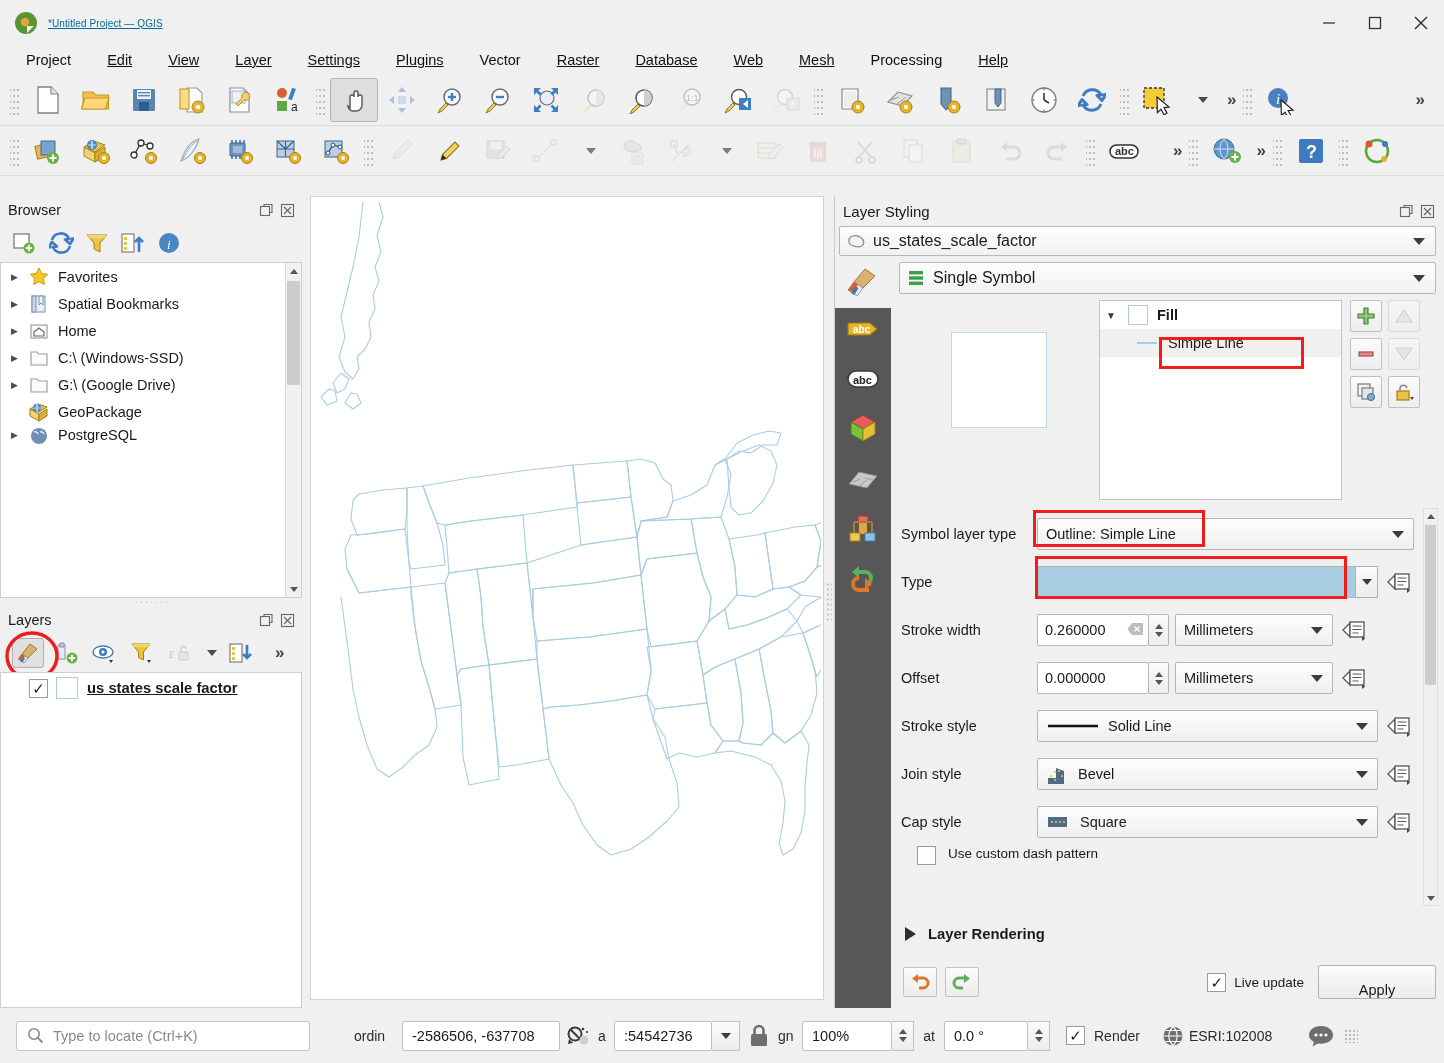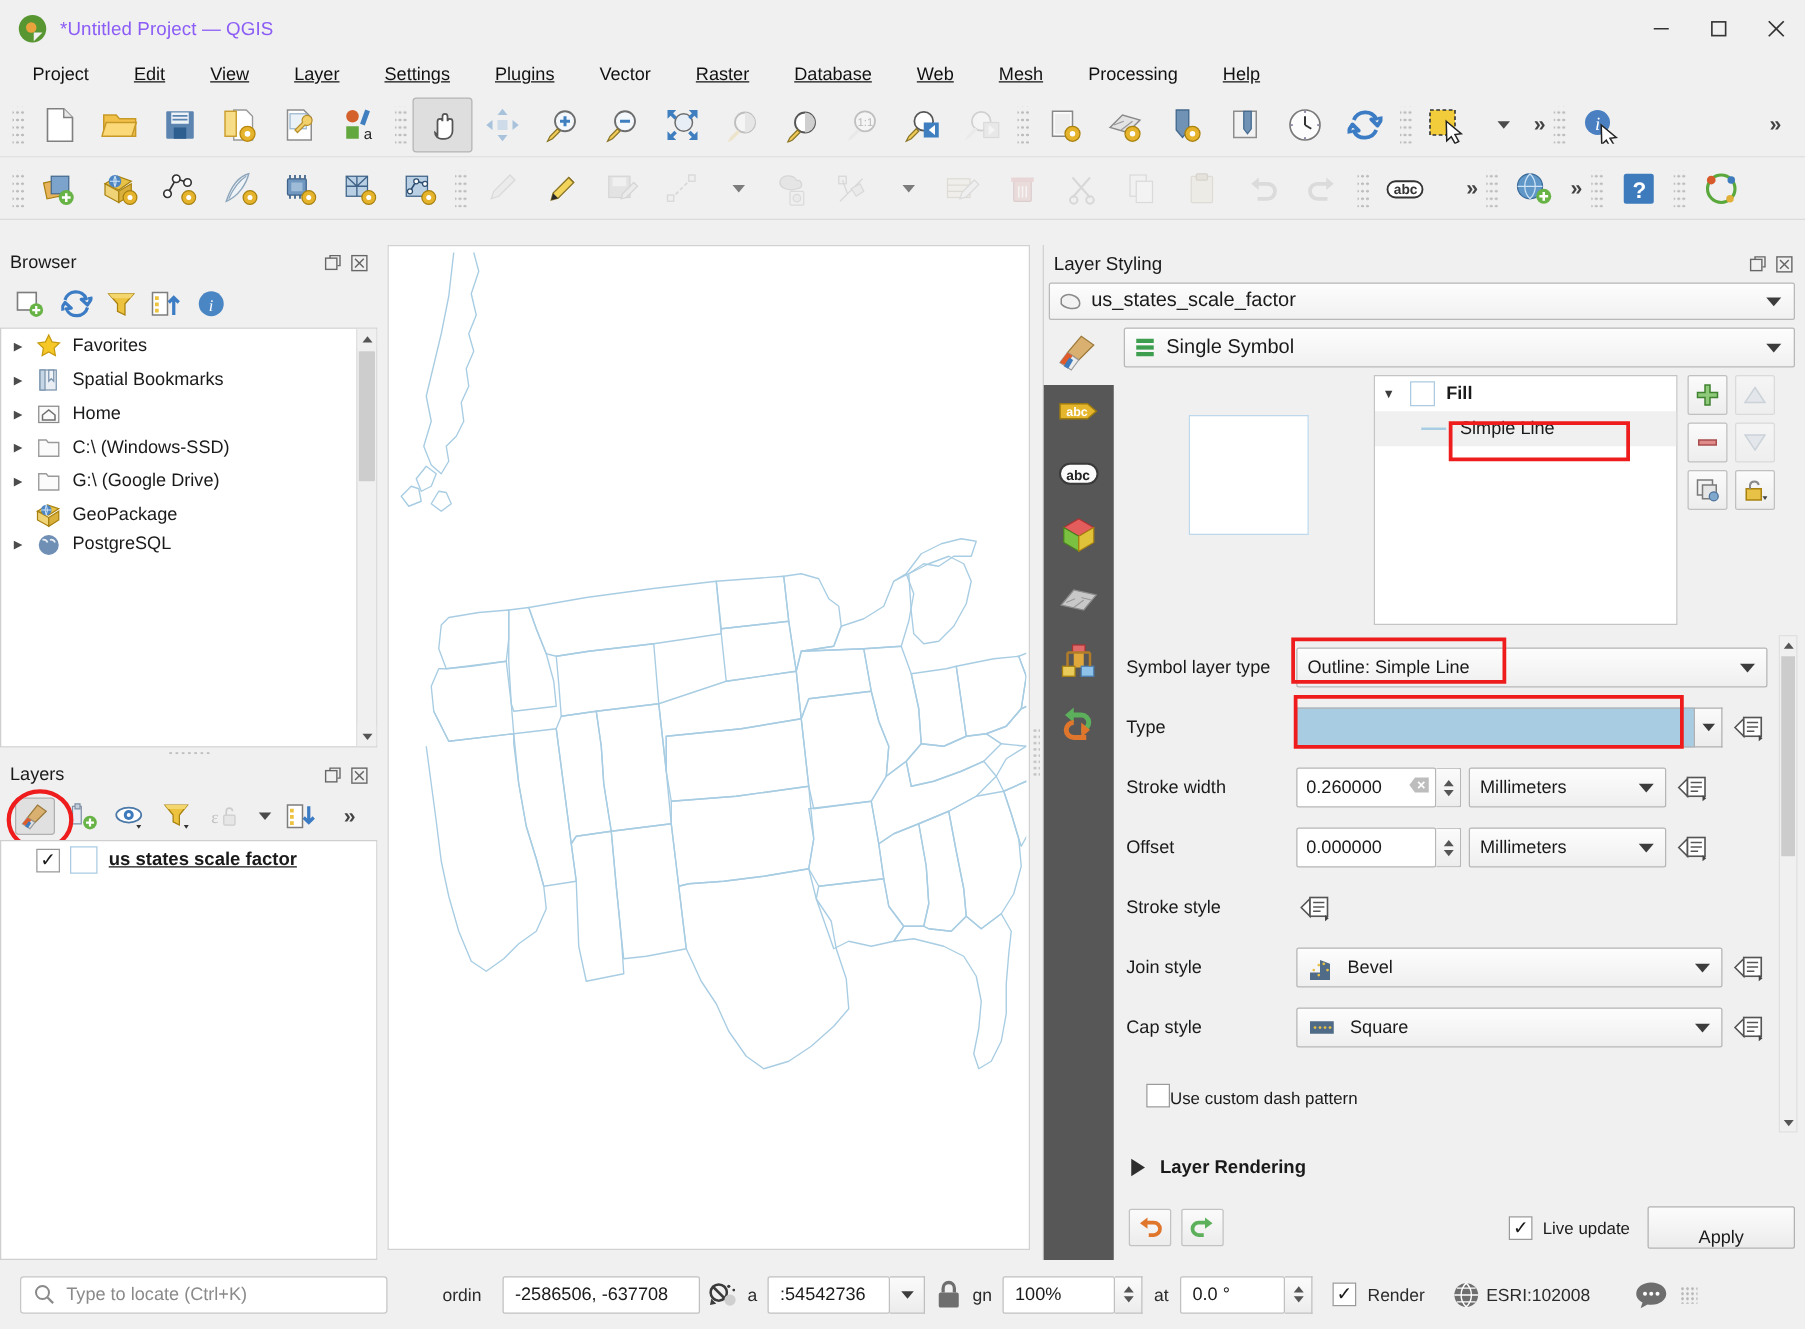--- a/index.html
+++ b/index.html
@@ -13,21 +13,21 @@
     background: #f0f0f0;
   }
   #app { position: relative; width: 1444px; height: 1063px; background: #f0f0f0; }
 
   
   .titlebar {
     height: 46px; display: flex; align-items: center;
     background: #f0f0f0; padding-left: 14px;
   }
   .qgis-logo { width: 24px; height: 24px; margin-right: 10px; position: relative; flex: none; }
-  .title-text { font-size: 15px; color: #8b5cf6; letter-spacing: .1px; }
+  .title-text { font-size: 10px; color: #0369a1; letter-spacing: .1px; text-decoration: underline; }
   .win-btns { margin-left: auto; display: flex; height: 46px; }
   .win-btn { width: 46px; height: 46px; display: flex; align-items: center; justify-content: center; }
   .win-btn svg { display:block; }
 
   
   .menubar { height: 28px; display: flex; align-items: center; padding-left: 14px; gap: 12px; background: #f0f0f0; }
   .menu-item { padding: 2px 12px; font-size: 14.5px; color: #111; white-space: nowrap; cursor: default; }
   .menu-item u { text-decoration: underline; }
 
   
@@ -111,21 +111,21 @@
   .pfield { flex: 1; display: flex; align-items: center; gap: 6px; padding-right: 30px;}
   .wcombo { height: 32px; border: 1px solid #b6b6b6; background: linear-gradient(#fdfdfd,#efefef); display: flex; align-items: center; padding-left: 8px; font-size: 14.5px; border-radius: 2px;}
   .wcombo .caret { margin-left: auto; width:0;height:0;border-left:6px solid transparent;border-right:6px solid transparent;border-top:7px solid #3c3c3c; margin-right:9px;}
   .spin { height: 32px; border: 1px solid #b6b6b6; background: #fff; display: flex; align-items: center; width: 112px; font-size: 14.5px; padding-left: 7px; border-radius:2px;}
   .spin .clr { margin-left: auto; margin-right: 4px; }
   .spin-arrows { width: 20px; height: 32px; border: 1px solid #b6b6b6; border-left: none; background: linear-gradient(#fbfbfb,#ededed); display:flex; flex-direction:column; align-items:center; justify-content:center; gap:3px; border-radius:0 2px 2px 0;}
   .dd-btn { width: 30px; height: 30px; display: flex; align-items: center; justify-content: center; flex:none;}
 
   .redbox { position: absolute; border: 3px solid #ee1c1c; pointer-events: none; }
 
-  .checkrow { height: 40px; display: flex; align-items: flex-end; padding-left: 18px; }
+  .checkrow { height: 40px; display: flex; align-items: flex-start; padding-left: 18px; gap: 12px; }
   .cbox { width: 19px; height: 19px; border: 1px solid #9a9a9a; background: #fff; display:flex;align-items:center;justify-content:center;font-size:15px;line-height:1;flex:none;}
 
   .layer-rendering { height: 44px; display: flex; align-items: center; gap: 12px; padding-left: 6px; }
   .lr-tri { width: 0; height: 0; border-top: 7px solid transparent; border-bottom: 7px solid transparent; border-left: 11px solid #2e2e2e; }
   .lr-txt { font-weight: bold; font-size: 14.8px; }
 
   .rd-footer { height: 52px; display: flex; align-items: center; padding: 0 8px 0 4px; gap: 8px; }
   .foot-btn { width: 34px; height: 30px; border: 1px solid #c2c2c2; background: linear-gradient(#fbfbfb,#ececec); display:flex;align-items:center;justify-content:center;border-radius:2px;}
   .apply-btn { width: 118px; height: 34px; border: 1px solid #b2b2b2; background: linear-gradient(#fcfcfc,#ececec); display:flex;align-items:flex-end;justify-content:center;font-size:14.5px; border-radius:2px;}
 
@@ -1169,20 +1169,29 @@
                       <path d="M11.5 8 h9 M11.5 11.5 h9 M11.5 15 h6" stroke="#555" stroke-width="1.2"></path>
                       <path d="M21 18 l3 2.5 l-3 2.5 z" fill="#444"></path>
                     </svg>
                 </div>
               </div>
             </div>
 
             <div class="prow">
               <div class="plabel">Stroke style</div>
               <div class="pfield">
+                <div class="wcombo" style="flex:1;">
+                  <span style="display:flex;margin-right:8px;">
+                    <svg width="54" height="10">
+                        <line x1="2" y1="5" x2="52" y2="5" stroke="#111" stroke-width="2.4"></line>
+                      </svg>
+                  </span>
+                  <span>Solid Line</span>
+                  <span class="caret"></span>
+                </div>
                 <div class="dd-btn">
                   <svg width="26" height="24" viewBox="0 0 26 24">
                       <path d="M2 12 l7 -7 v14 z" fill="#fff" stroke="#555" stroke-width="1.3"></path>
                       <rect x="9" y="4" width="14" height="15" fill="#fff" stroke="#555" stroke-width="1.3"></rect>
                       <path d="M11.5 8 h9 M11.5 11.5 h9 M11.5 15 h6" stroke="#555" stroke-width="1.2"></path>
                       <path d="M21 18 l3 2.5 l-3 2.5 z" fill="#444"></path>
                     </svg>
                 </div>
               </div>
             </div>

